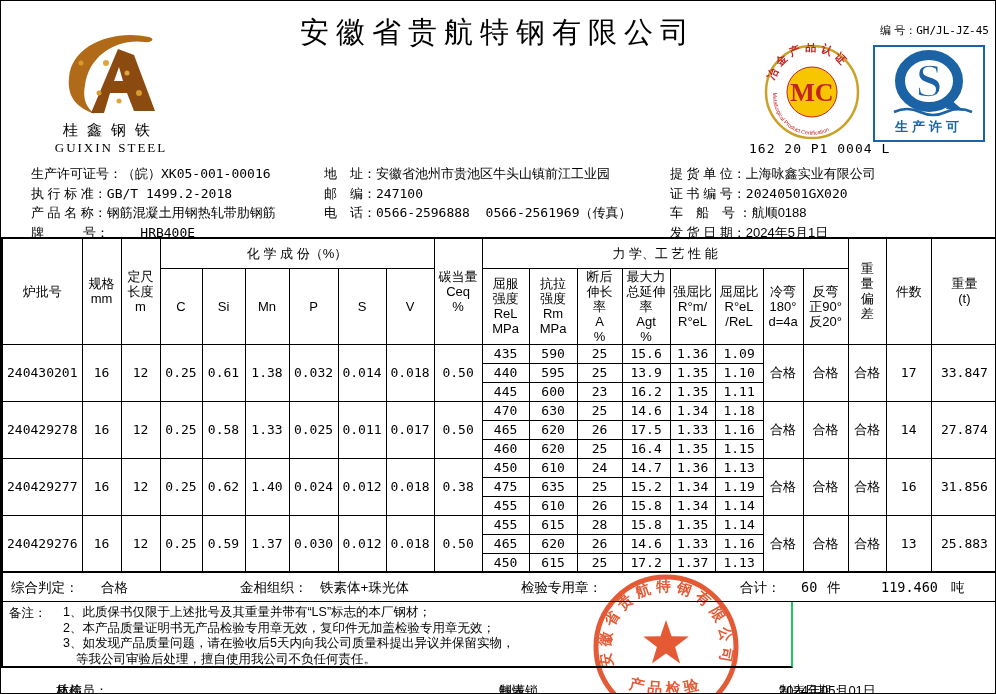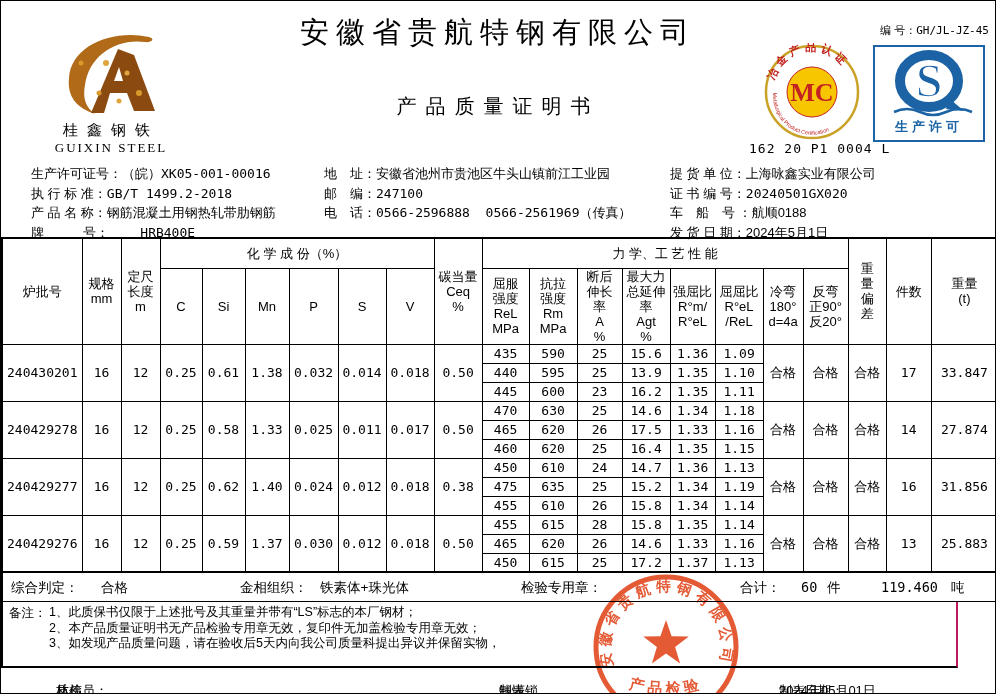--- a/index.html
+++ b/index.html
@@ -48,23 +48,23 @@
   td.cn  { font-family:"Liberation Sans","DejaVu Sans",sans-serif; }
 
   
   .summary { position:absolute; top:570px; left:0; width:996px; height:31px;
              border-left:2px solid #000; border-right:2px solid #000; border-bottom:1px solid #000;
              font-size:13.5px; }
   .summary span { position:absolute; top:8px; white-space:pre; }
   .sv { font-family:"DejaVu Sans Mono",monospace; }
 
   
-  .remarks { position:absolute; top:601px; left:0; width:957px; height:66px;
-             border:1px solid #000; border-top:none; border-left:2px solid #000; border-right:2px solid #be185d; border-bottom:2px solid #000;
-             font-size:12.5px; line-height:15.5px; padding:3px 6px; }
+  .remarks { position:absolute; top:601px; left:0; width:792px; height:66px;
+             border:1px solid #000; border-top:none; border-left:2px solid #000; border-right:2px solid #22c55e; border-bottom:2px solid #000;
+             font-size:12.5px; line-height:15.5px; padding:3px 20px; }
   .remarks .lab { position:absolute; left:6px; top:4px; }
   .remarks .lines { margin-left:40px; }
   .remarks .ln4 { padding-left:13px; }
 
   
   .footer { position:absolute; top:667px; left:0; width:996px; height:27px; font-size:13px; }
   .footer span { position:absolute; top:7px; white-space:pre; }
   .f1 { left:55px; } .f2 { left:498px; } .f3 { left:778px; }
 
   
@@ -87,21 +87,20 @@
         <circle cx="78" cy="70" r="3" fill="#d89a2b"></circle>
           <circle cx="38" cy="70" r="2.5" fill="#d89a2b"></circle>
         <circle cx="58" cy="78" r="2.5" fill="#e0a63e"></circle>
           <circle cx="20" cy="40" r="2.5" fill="#d89a2b"></circle>
       </svg>
       <div class="brand-cn">桂鑫钢铁</div>
       <div class="brand-en">GUIXIN STEEL</div>
     </div>
 
     <div class="title">安徽省贵航特钢有限公司</div>
-    <div class="subtitle">产品质量证明书</div>
 
     <div class="docno"><span>编 号：</span><span class="v">GH/JL-JZ-45</span></div>
 
     <div class="mc-wrap">
       <svg width="98" height="98" viewBox="0 0 98 98">
         <circle cx="49" cy="49" r="46" fill="#fff" stroke="#c9a227" stroke-width="2.5"></circle>
         <circle cx="49" cy="49" r="25" fill="#f7c600" stroke="#c42222" stroke-width="1"></circle>
         <path id="mcTop" d="M13,58 A38,38 0 1 1 85,58" fill="none"></path>
         <text font-size="11" fill="#c42222" font-weight="bold" letter-spacing="4"><textPath href="#mcTop" startOffset="14%">冶金产品认证</textPath></text>
         <path id="mcBot" d="M11,44 A39,39 0 1 0 87,44" fill="none"></path>
@@ -400,20 +399,21 @@
     <span style="left:878px" class="sv">119.460</span>
     <span style="left:948px">吨</span>
   </div>
 
   <div class="remarks">
     <span class="lab">备注：</span>
     <div class="lines">
       <div>1、此质保书仅限于上述批号及其重量并带有“LS”标志的本厂钢材；</div>
       <div>2、本产品质量证明书无产品检验专用章无效，复印件无加盖检验专用章无效；</div>
       <div>3、如发现产品质量问题，请在验收后5天内向我公司质量科提出异议并保留实物，</div>
+      <div class="ln4">等我公司审验后处理，擅自使用我公司不负任何责任。</div>
     </div>
   </div>
 
   <div class="footer">
     <span class="f1"><span>质检员：</span><span>林伟</span></span>
     <span class="f2"><span>制表：</span><span>钱懂锁</span></span>
     <span class="f3"><span>制表日期：</span><span>2024年05月01日</span></span>
   </div>
 
   <svg class="stamp" viewBox="0 0 150 150">

